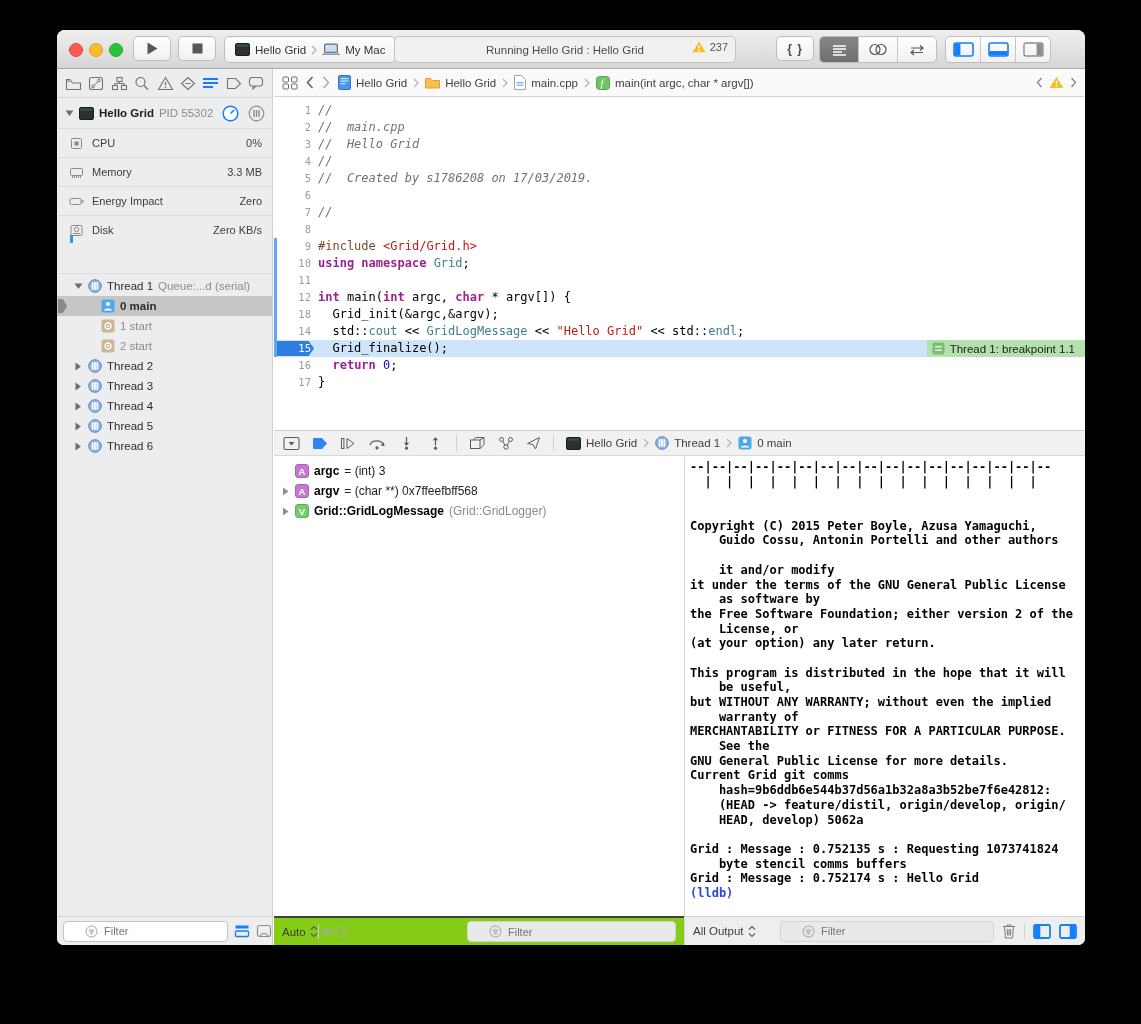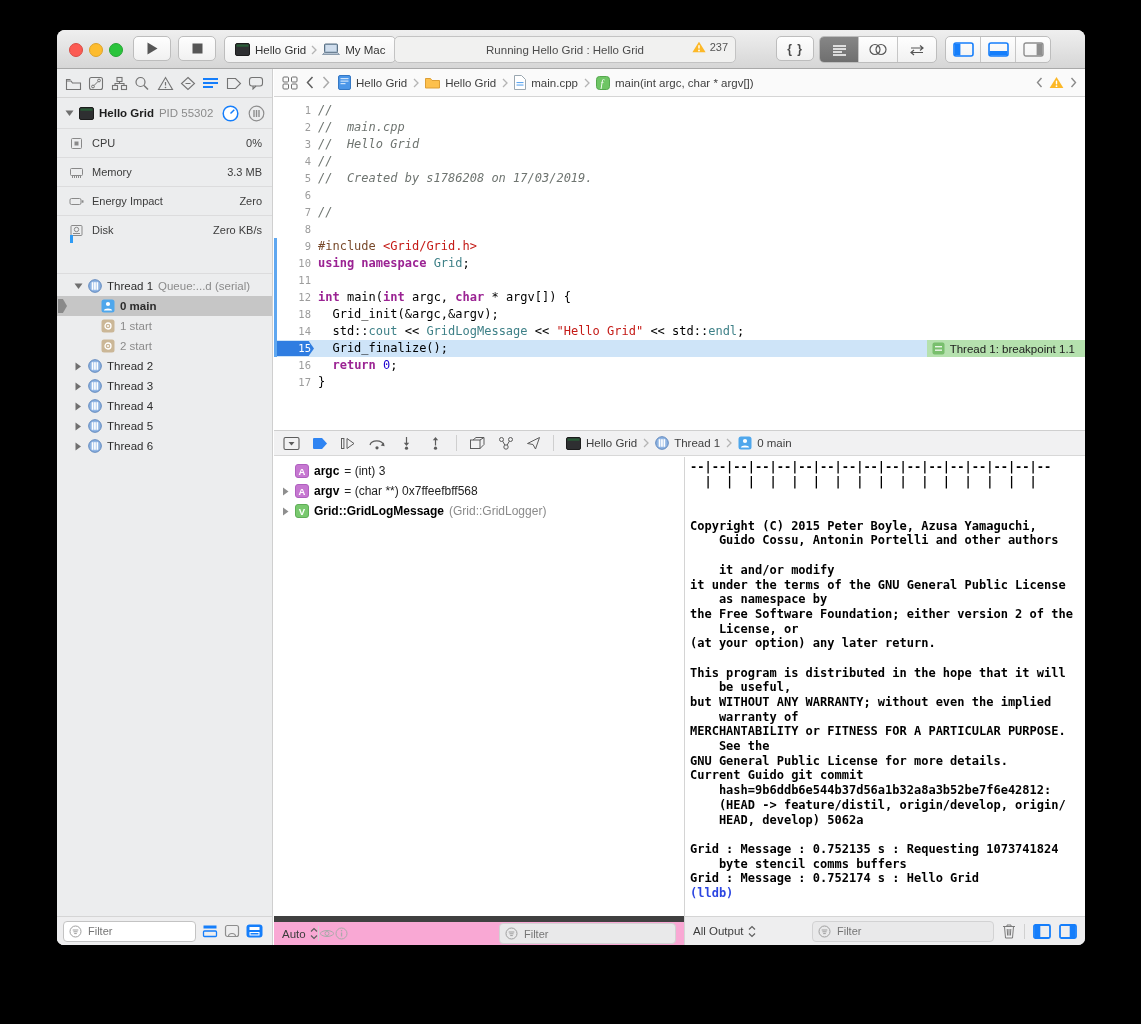--- a/index.html
+++ b/index.html
@@ -37,21 +37,21 @@
   .threads{position:absolute;left:0;top:204px;right:0;border-top:1px solid #dcdcdd;padding-top:2px}
   .trow{height:20px;display:flex;align-items:center;gap:5px;font-size:11.5px;color:#2b2b2b;position:relative}
   .trow .disc{width:10px;display:flex;justify-content:center}
   .trow.thread{padding-left:16px}
   .trow.frame{padding-left:44px}
   .trow .tdetail{color:#8b8b8b}
   .trow.dim .tlabel{color:#8b8b8b}
   .trow.sel{background:#c6c6c6;font-weight:bold}
   .fptr{position:absolute;left:1px;top:3px;width:9px;height:14px;background:#8a8a8a;clip-path:polygon(0 0,55% 0,100% 50%,55% 100%,0 100%)}
   .side-footer{position:absolute;left:0;bottom:0;right:0;height:29px;border-top:1px solid #d5d5d5;background:#eeeeef;display:flex;align-items:center;gap:6px;padding:0 6px;box-sizing:border-box}
-  .filterfield{display:flex;align-items:center;gap:4px;background:#fff;border:1px solid #c3c3c3;border-radius:4px;height:19px;padding:0 5px;flex:0 0 auto}
+  .filterfield{display:flex;align-items:center;gap:4px;background:#fff;border:1px solid #c3c3c3;border-radius:4px;height:19px;padding:0 21px;flex:0 0 auto}
   .filterfield input{border:none;outline:none;width:100px;font-size:11px;color:#333;background:transparent;font-family:"Liberation Sans",sans-serif}
   .filterfield.gray{background:#e9e9ea;border-color:#d2d2d3}
 
   
   .main{position:absolute;left:217px;top:39px;right:0;bottom:0}
   .jumpbar{position:absolute;left:0;top:0;right:0;height:27px;background:#fafafa;border-bottom:1px solid #d5d5d5;display:flex;align-items:center;gap:8px;padding:0 8px;font-size:11.5px;color:#3f3f3f}
   .jcrumbs{display:flex;align-items:center;gap:6px;flex:1;min-width:0}
   .jcrumbs .ci{display:flex;align-items:center;gap:5px}
   .jnav{display:flex;align-items:center;gap:6px}
 
@@ -88,21 +88,21 @@
   .vbadge.a{background:#c678d1;border:1px solid #b05fc0;box-sizing:border-box}
   .vbadge.v{background:#79c96f;border:1px solid #5fae57;box-sizing:border-box}
   .vname{font-weight:bold;color:#000}
   .vtype{color:#8b8b8b}
   .vdivider{position:absolute;left:410px;top:388px;bottom:29px;width:1px;background:#d4d4d4}
   .console{position:absolute;left:411px;top:388px;right:0;bottom:29px;background:#fff;overflow:hidden;padding:3px 0 0 5px}
   .conline{font-family:"DejaVu Sans Mono",monospace;font-size:12px;font-weight:bold;line-height:14.7px;white-space:pre;color:#000;height:14.7px}
   .conline.lldb{color:#2b45e1}
 
   
-  .var-footer{position:absolute;left:0;bottom:0;width:410px;height:29px;background:#f9a8d4;border-top:6px solid #404040;display:flex;align-items:center;padding:0 8px;box-sizing:border-box;font-size:11.5px;color:#3c3c3c}
+  .var-footer{position:absolute;left:0;bottom:0;width:410px;height:29px;background:#84cc16;border-top:2px solid #404040;display:flex;align-items:center;padding:0 8px;box-sizing:border-box;font-size:11.5px;color:#3c3c3c}
   .con-footer{position:absolute;left:410px;bottom:0;right:0;height:29px;background:#eeeeef;border-top:1px solid #d5d5d5;border-left:1px solid #d5d5d5;display:flex;align-items:center;gap:8px;padding:0 8px;box-sizing:border-box;font-size:11.5px;color:#3c3c3c}
   .scopebtn{display:flex;align-items:center;gap:4px}
   .vsep{width:1px;height:15px;background:#d0d0d0}
   .spacer{flex:1}
   .ic{display:flex;align-items:center}
 </style>
 </head>
 <body>
 
 <div class="window">
@@ -860,33 +860,33 @@
     <div class="console" id="console">
         <div class="conline">--|--|--|--|--|--|--|--|--|--|--|--|--|--|--|--|--</div>
         <div class="conline">  |  |  |  |  |  |  |  |  |  |  |  |  |  |  |  |</div>
         <div class="conline"></div>
         <div class="conline"></div>
         <div class="conline">Copyright (C) 2015 Peter Boyle, Azusa Yamaguchi,</div>
         <div class="conline">    Guido Cossu, Antonin Portelli and other authors</div>
         <div class="conline"></div>
         <div class="conline">    it and/or modify</div>
         <div class="conline">it under the terms of the GNU General Public License</div>
-        <div class="conline">    as namespace by</div>
+        <div class="conline">    as software by</div>
         <div class="conline">the Free Software Foundation; either version 2 of the</div>
         <div class="conline">    License, or</div>
         <div class="conline">(at your option) any later return.</div>
         <div class="conline"></div>
         <div class="conline">This program is distributed in the hope that it will</div>
         <div class="conline">    be useful,</div>
         <div class="conline">but WITHOUT ANY WARRANTY; without even the implied</div>
         <div class="conline">    warranty of</div>
         <div class="conline">MERCHANTABILITY or FITNESS FOR A PARTICULAR PURPOSE.</div>
         <div class="conline">    See the</div>
         <div class="conline">GNU General Public License for more details.</div>
-        <div class="conline">Current Guido git commit</div>
+        <div class="conline">Current Grid git comms</div>
         <div class="conline">    hash=9b6ddb6e544b37d56a1b32a8a3b52be7f6e42812:</div>
         <div class="conline">    (HEAD -&gt; feature/distil, origin/develop, origin/</div>
         <div class="conline">    HEAD, develop) 5062a</div>
         <div class="conline"></div>
         <div class="conline">Grid : Message : 0.752135 s : Requesting 1073741824</div>
         <div class="conline">    byte stencil comms buffers</div>
         <div class="conline">Grid : Message : 0.752174 s : Hello Grid</div>
         <div class="conline lldb">(lldb)</div>
       </div>
 

